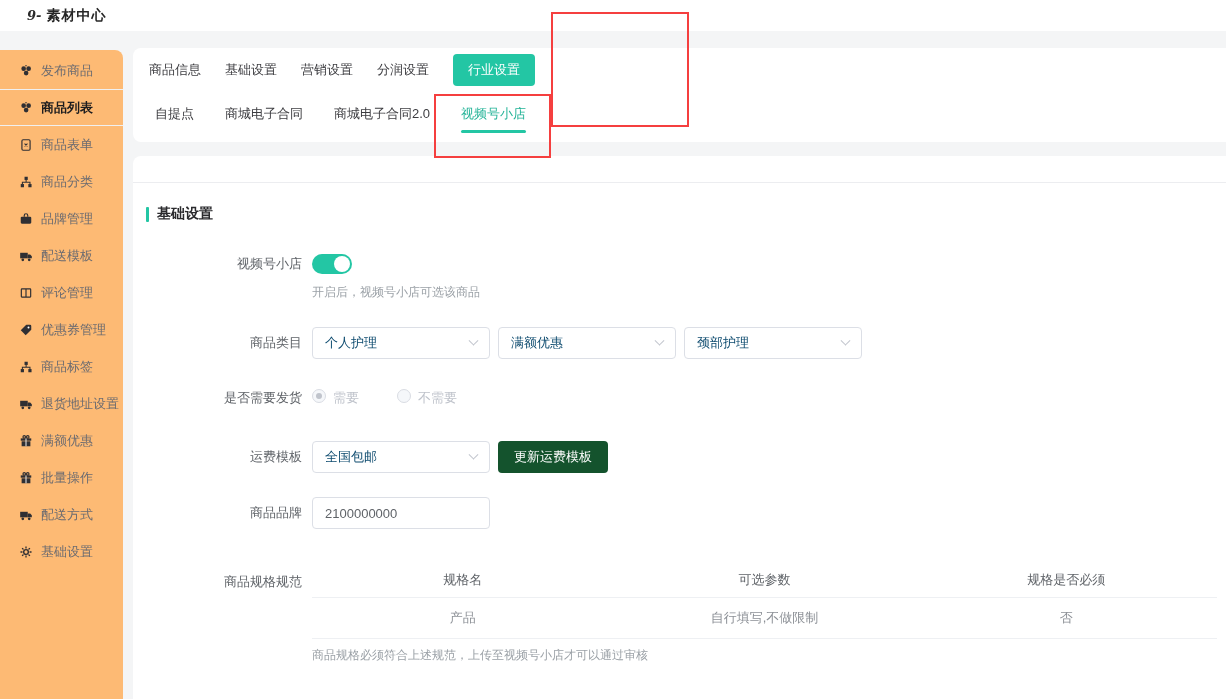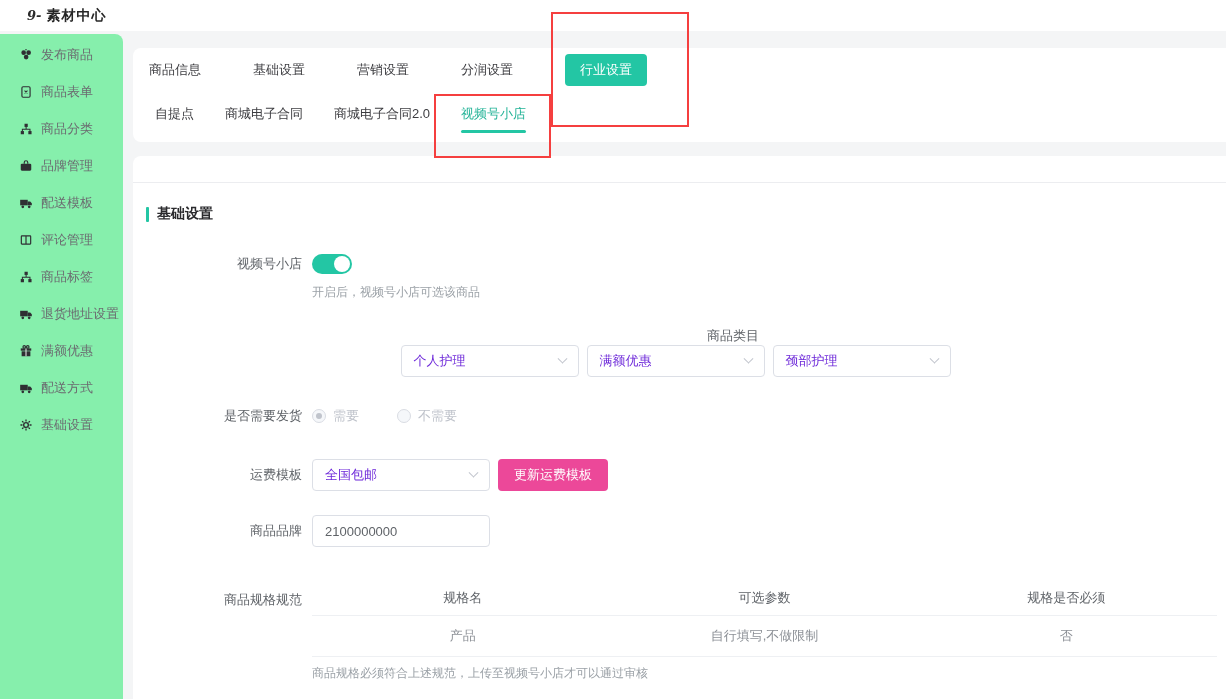--- a/index.html
+++ b/index.html
@@ -8,32 +8,32 @@
     background:#f4f5f6; color:#333; }
 
   
   .topbar { position:absolute; left:0; top:0; width:1226px; height:31px;
     background:#fff; display:flex; align-items:center; padding-left:27px; }
   .topbar .brand-glyph { font-family:"DejaVu Serif",serif; font-style:italic;
     font-weight:bold; font-size:13px; color:#2b2b2b; margin-right:5px; }
   .topbar .brand-title { font-size:14px; font-weight:600; color:#262626; letter-spacing:1px; }
 
   
-  .sidebar { position:absolute; left:0; top:34px; width:123px; bottom:0;
-    background:#86efac; border-radius:0 8px 0 0; padding-top:2px; }
+  .sidebar { position:absolute; left:0; top:50px; width:123px; bottom:0;
+    background:#fdba74; border-radius:0 8px 0 0; padding-top:2px; }
   .side-item { height:37px; display:flex; align-items:center; padding-left:19px;
     font-size:13px; color:#6b6b70; cursor:pointer; }
   .side-item .ic { width:14px; height:14px; margin-right:8px; color:#2f2f33; flex:none; }
   .side-item.active { color:#1d1d1f; font-weight:bold;
     border-top:1px solid #f0f0f0; border-bottom:1px solid #f0f0f0; }
 
   
   .card-tabs { position:absolute; left:133px; top:48px; right:0; height:94px;
     background:#fff; border-radius:8px 0 0 8px; }
-  .tabrow1 { display:flex; align-items:center; gap:52px; height:44px; padding-left:16px; }
+  .tabrow1 { display:flex; align-items:center; gap:24px; height:44px; padding-left:16px; }
   .tab1 { font-size:13px; color:#3c3c40; cursor:pointer; }
   .tab1-btn { background:#23c6a4; color:#fff; font-size:13px; height:32px;
     padding:0 15px; border:none; border-radius:4px; cursor:pointer; }
   .tabrow2 { display:flex; align-items:center; gap:31px; height:44px; padding-left:22px; }
   .tab2 { font-size:13px; color:#3c3c40; cursor:pointer; position:relative; }
   .tab2.active { color:#23b397; }
   .tab2.active::after { content:""; position:absolute; left:0; right:0; bottom:-10px;
     height:3px; background:#23c6a4; border-radius:2px; }
 
   
@@ -51,37 +51,37 @@
 
   .row-toggle { margin-top:31px; }
   .hint { margin:10px 0 0 179px; font-size:12px; color:#9aa0a6; }
 
   
   .toggle { width:40px; height:20px; border-radius:10px; background:#23c6a4;
     position:relative; cursor:pointer; }
   .toggle .knob { position:absolute; top:2px; right:2px; width:16px; height:16px;
     border-radius:50%; background:#fff; }
 
-  .row-category { margin-top:26px;flex-direction:column; }
+  .row-category { margin-top:26px; }
   .select { width:178px; height:32px; border:1px solid #dcdfe6; border-radius:4px;
     background:#fff; display:flex; align-items:center; justify-content:space-between;
-    padding:0 12px; font-size:13px; color:#6d28d9; cursor:pointer; margin-right:8px; }
+    padding:0 12px; font-size:13px; color:#0c4a6e; cursor:pointer; margin-right:8px; }
   .chev { width:7px; height:7px; border-right:1px solid #c0c4cc;
     border-bottom:1px solid #c0c4cc; transform:rotate(45deg) translate(-2px,-2px); }
 
   .row-ship { margin-top:30px; }
   .radio-group { display:flex; align-items:center; gap:38px; }
-  .radio-opt { display:flex; align-items:center; gap:7px; font-size:13px; color:#bfc3cb; cursor:default; }
+  .radio-opt { display:flex; align-items:flex-start; gap:7px; font-size:13px; color:#bfc3cb; cursor:default; }
   .radio { width:14px; height:14px; border-radius:50%; border:1px solid #d9dce3;
     background:#f5f7fa; position:relative; flex:none; }
   .radio.checked::after { content:""; position:absolute; left:3px; top:3px;
     width:6px; height:6px; border-radius:50%; background:#c0c4cc; }
 
   .row-freight { margin-top:34px; }
-  .btn-teal { height:32px; padding:0 16px; background:#ec4899; color:#fff;
+  .btn-teal { height:32px; padding:0 16px; background:#14532d; color:#fff;
     border:none; border-radius:4px; font-size:13px; cursor:pointer; }
 
   .row-brand { margin-top:24px; }
   .text-input { width:178px; height:32px; border:1px solid #dcdfe6; border-radius:4px;
     padding:7px 12px; font-size:13px; color:#5f6368; background:#fff;
     font-family:"Liberation Sans","DejaVu Sans",sans-serif; }
 
   .row-spec { margin-top:34px; align-items:flex-start; }
   .row-spec .flabel { padding-top:10px; }
   .spec-table { width:905px; border-collapse:collapse; table-layout:fixed; }
@@ -156,20 +156,26 @@
   <span class="brand-title">素材中心</span>
 </header>
 
 <aside class="sidebar">
   <div class="side-item">
     <svg class="ic">
         <use href="#sym-grapes"></use>
       </svg>
     <span>发布商品</span>
   </div>
+  <div class="side-item active">
+    <svg class="ic">
+        <use href="#sym-grapes"></use>
+      </svg>
+    <span>商品列表</span>
+  </div>
   <div class="side-item">
     <svg class="ic">
         <use href="#sym-file-x"></use>
       </svg>
     <span>商品表单</span>
   </div>
   <div class="side-item">
     <svg class="ic">
         <use href="#sym-sitemap"></use>
       </svg>
@@ -188,35 +194,47 @@
     <span>配送模板</span>
   </div>
   <div class="side-item">
     <svg class="ic">
         <use href="#sym-book"></use>
       </svg>
     <span>评论管理</span>
   </div>
   <div class="side-item">
     <svg class="ic">
+        <use href="#sym-tag"></use>
+      </svg>
+    <span>优惠券管理</span>
+  </div>
+  <div class="side-item">
+    <svg class="ic">
         <use href="#sym-sitemap"></use>
       </svg>
     <span>商品标签</span>
   </div>
   <div class="side-item">
     <svg class="ic">
         <use href="#sym-truck"></use>
       </svg>
     <span>退货地址设置</span>
   </div>
   <div class="side-item">
     <svg class="ic">
         <use href="#sym-gift"></use>
       </svg>
     <span>满额优惠</span>
+  </div>
+  <div class="side-item">
+    <svg class="ic">
+        <use href="#sym-gift"></use>
+      </svg>
+    <span>批量操作</span>
   </div>
   <div class="side-item">
     <svg class="ic">
         <use href="#sym-truck"></use>
       </svg>
     <span>配送方式</span>
   </div>
   <div class="side-item">
     <svg class="ic">
         <use href="#sym-gear"></use>

